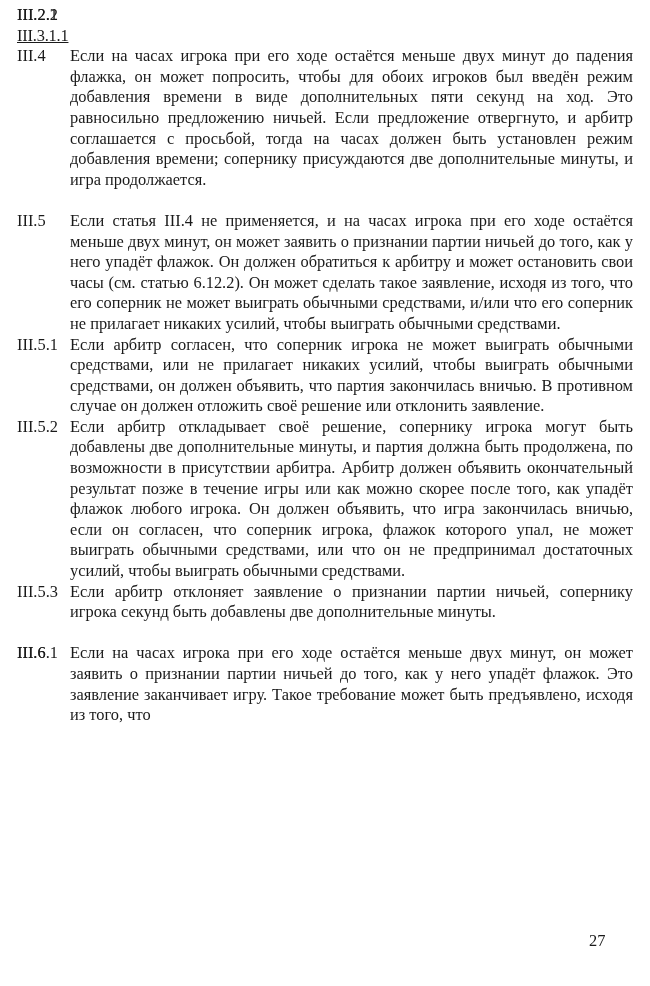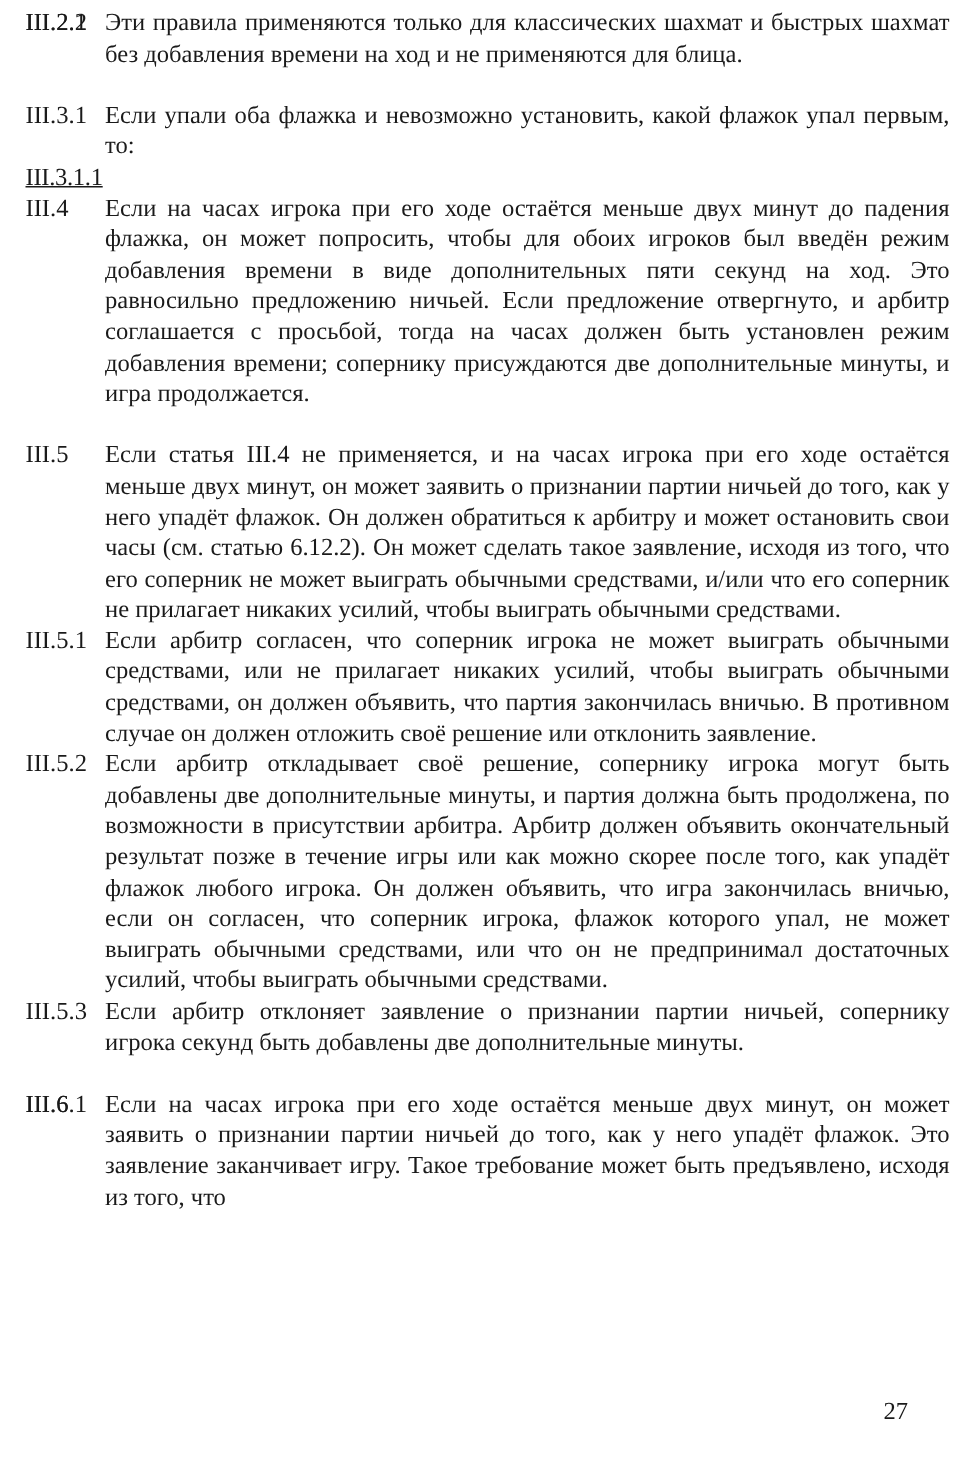--- a/index.html
+++ b/index.html
@@ -22,29 +22,24 @@
 </head>
 <body>
 
 <div class="page">
 
   <div class="item">
     <span class="num">III.2.1</span>
   </div>
   <div class="item">
     <span class="num">III.2.2</span>
-    <span class="txt">Эти правила применяются только для классических шахмат и быстрых шахмат без добавления времени на ход и не применяются для блица.</span>
   </div>
 
   <div class="gap"></div>
 
-  <div class="item">
-    <span class="num">III.3.1</span>
-    <span class="txt">Если упали оба флажка и невозможно установить, какой флажок упал первым, то:</span>
-  </div>
   <div class="item">
     <span class="num long">III.3.1.1</span>
   </div>
 
   <div class="gap"></div>
 
   <div class="item">
     <span class="num">III.4</span>
     <span class="txt">Если на часах игрока при его ходе остаётся меньше двух минут до падения флажка, он может попросить, чтобы для обоих игроков был введён режим добавления времени в виде дополнительных пяти секунд на ход. Это равносильно предложению ничьей. Если предложение отвергнуто, и арбитр соглашается с просьбой, тогда на часах должен быть установлен режим добавления времени; сопернику присуждаются две дополнительные минуты, и игра продолжается.</span>
   </div>

